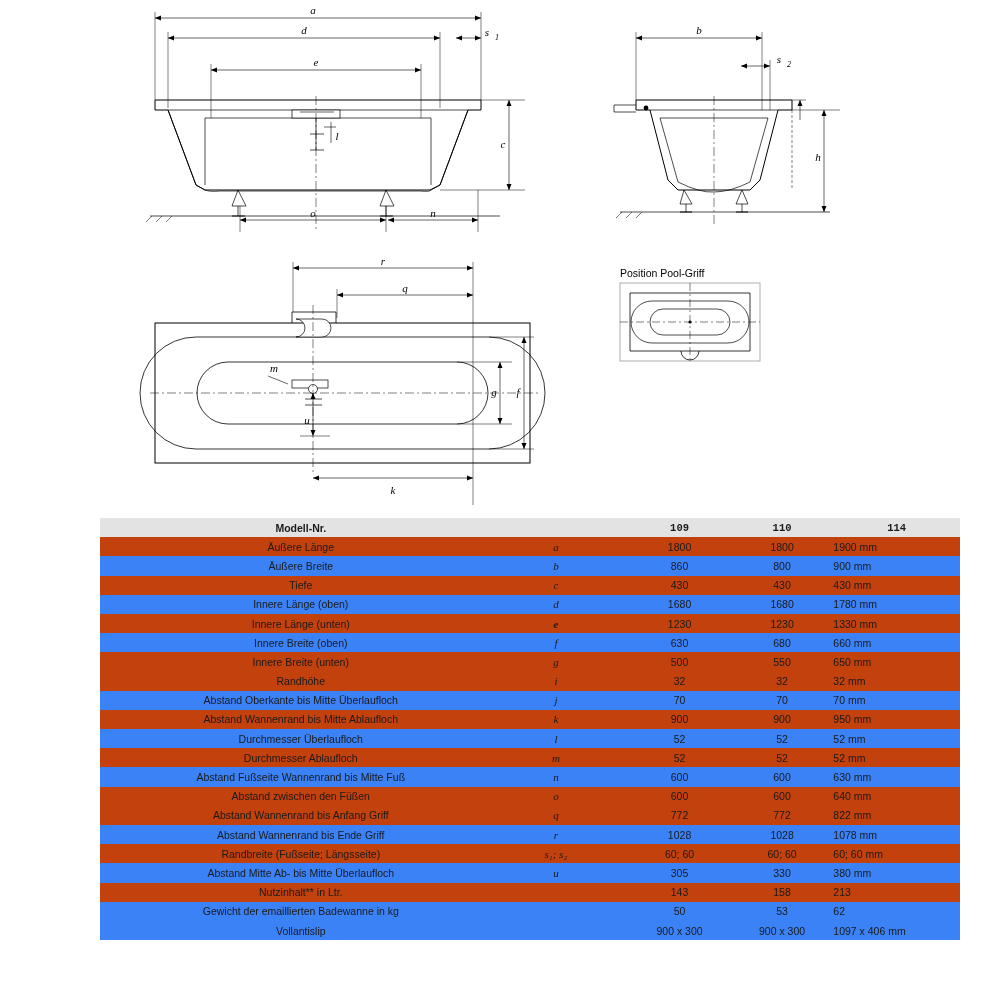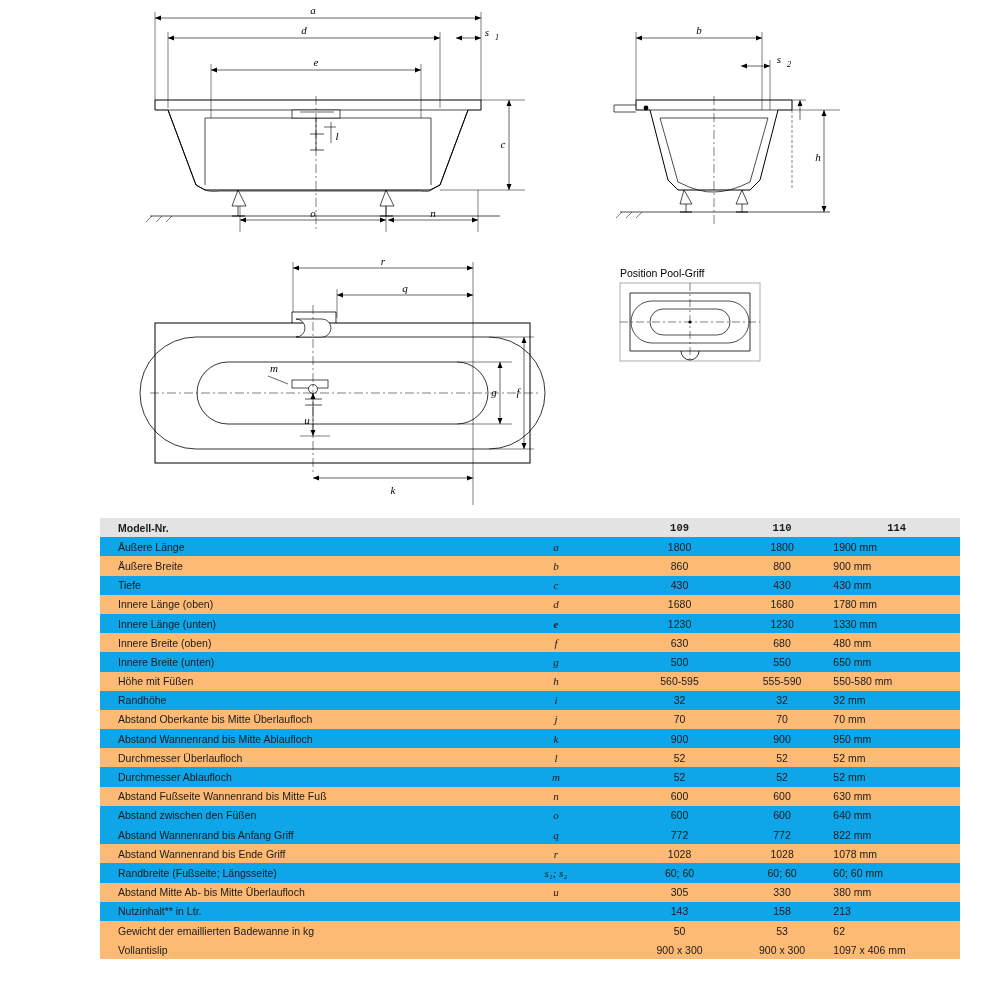--- a/index.html
+++ b/index.html
@@ -24,24 +24,24 @@
     fill:#000;
   }
   .lbl-sub{font-size:8px;font-family:"Liberation Serif", serif;font-style:italic;fill:#000;}
   .cap{font-size:10.5px;font-family:"Liberation Sans", sans-serif;fill:#000;font-style:normal;}
 
   
   .tablewrap{position:absolute;left:100px;top:518px;width:860px;}
   table{border-collapse:collapse;width:860px;font-size:10.5px;}
   th,td{padding:0;}
   tr{height:19.2px;}
-  .row-odd{background:#0ea5e9;}
-  .row-even{background:#fdba74;}
+  .row-odd{background:#c2410c;}
+  .row-even{background:#3b82f6;}
   thead tr{background:#e3e3e3;}
-  .c-name{width:300px;text-align:left;padding-left:18px;}
+  .c-name{width:300px;text-align:center;padding-left:18px;}
   .c-sym{width:120px;text-align:center;font-family:"Liberation Serif", serif;font-style:italic;font-size:11px;}
   .c-val{width:85px;text-align:center;}
   .c-val3{width:105px;}
   thead .c-name{font-weight:bold;}
   thead .c-val,thead .c-val3{font-weight:bold;font-family:Liberation Mono, monospace;}
   .bold td{font-weight:normal;}
   .bold .c-sym{font-weight:bold;}
 </style>
 </head>
 <body>
@@ -313,36 +313,29 @@
             <td class="c-sym">e</td>
             <td class="c-val">1230</td>
             <td class="c-val">1230</td>
             <td class="c-val3">1330 mm</td>
           </tr>
           <tr class="row-even">
             <td class="c-name">Innere Breite (oben)</td>
             <td class="c-sym">f</td>
             <td class="c-val">630</td>
             <td class="c-val">680</td>
-            <td class="c-val3">480 mm</td>
+            <td class="c-val3">660 mm</td>
           </tr>
           <tr class="row-odd">
             <td class="c-name">Innere Breite (unten)</td>
             <td class="c-sym">g</td>
             <td class="c-val">500</td>
             <td class="c-val">550</td>
             <td class="c-val3">650 mm</td>
           </tr>
-          <tr class="row-even">
-            <td class="c-name">Höhe mit Füßen</td>
-            <td class="c-sym">h</td>
-            <td class="c-val">560-595</td>
-            <td class="c-val">555-590</td>
-            <td class="c-val3">550-580 mm</td>
-          </tr>
           <tr class="row-odd">
             <td class="c-name">Randhöhe</td>
             <td class="c-sym">i</td>
             <td class="c-val">32</td>
             <td class="c-val">32</td>
             <td class="c-val3">32 mm</td>
           </tr>
           <tr class="row-even">
             <td class="c-name">Abstand Oberkante bis Mitte Überlaufloch</td>
             <td class="c-sym">j</td>

